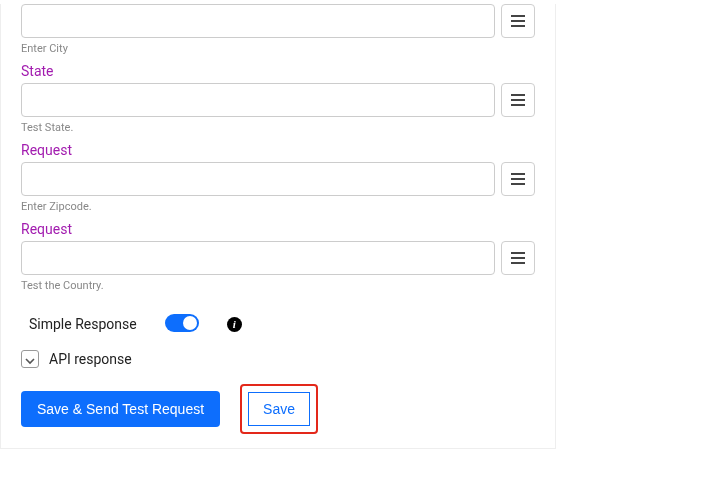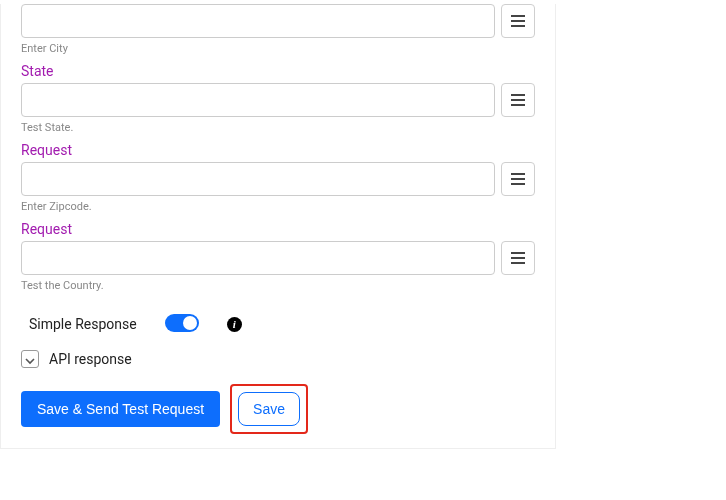--- a/index.html
+++ b/index.html
@@ -113,21 +113,21 @@
     display: flex;
     align-items: center;
     justify-content: center;
     cursor: pointer;
     color: #555;
   }
   .api-label { font-size: 14px; color: #222; }
   .button-row {
     display: flex;
     align-items: center;
-    gap: 10px;
+    gap: 20px;
     margin-top: 16px;
     margin-bottom: 6px;
   }
   .btn-primary {
     background: #0d6efd;
     color: #fff;
     border: none;
     font-size: 14px;
     padding: 10px 16px;
     border-radius: 4px;
@@ -138,21 +138,21 @@
     border-radius: 4px;
     padding: 6px;
     display: inline-block;
   }
   .btn-outline {
     background: #fff;
     color: #0d6efd;
     border: 1px solid #0d6efd;
     font-size: 14px;
     padding: 8px 14px;
-    border-radius: 8px;
+    border-radius: 0;
     cursor: pointer;
   }
 </style>
 </head>
 <body>
 
 <div class="form-area">
 
   <div class="form-group">
     <div class="input-row">

